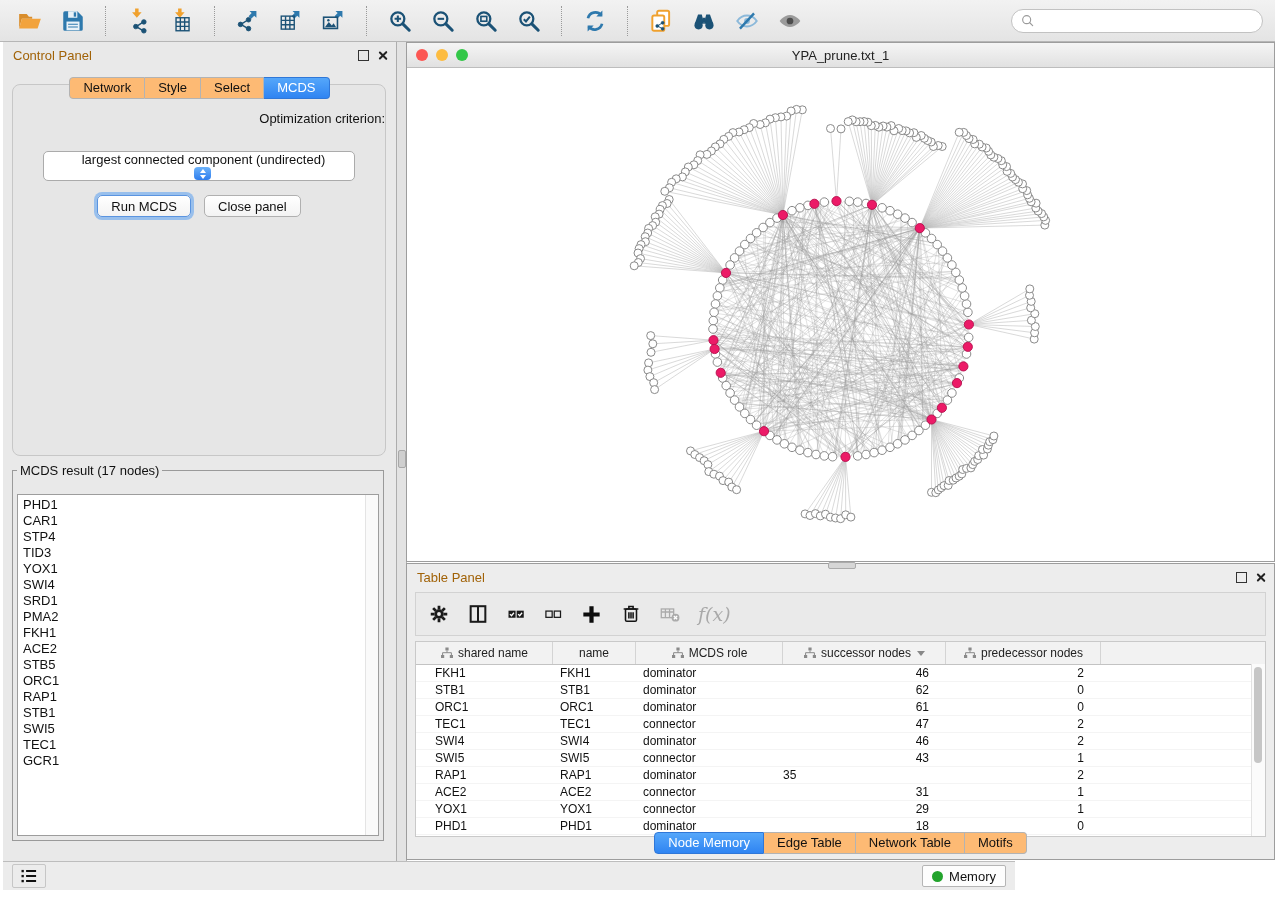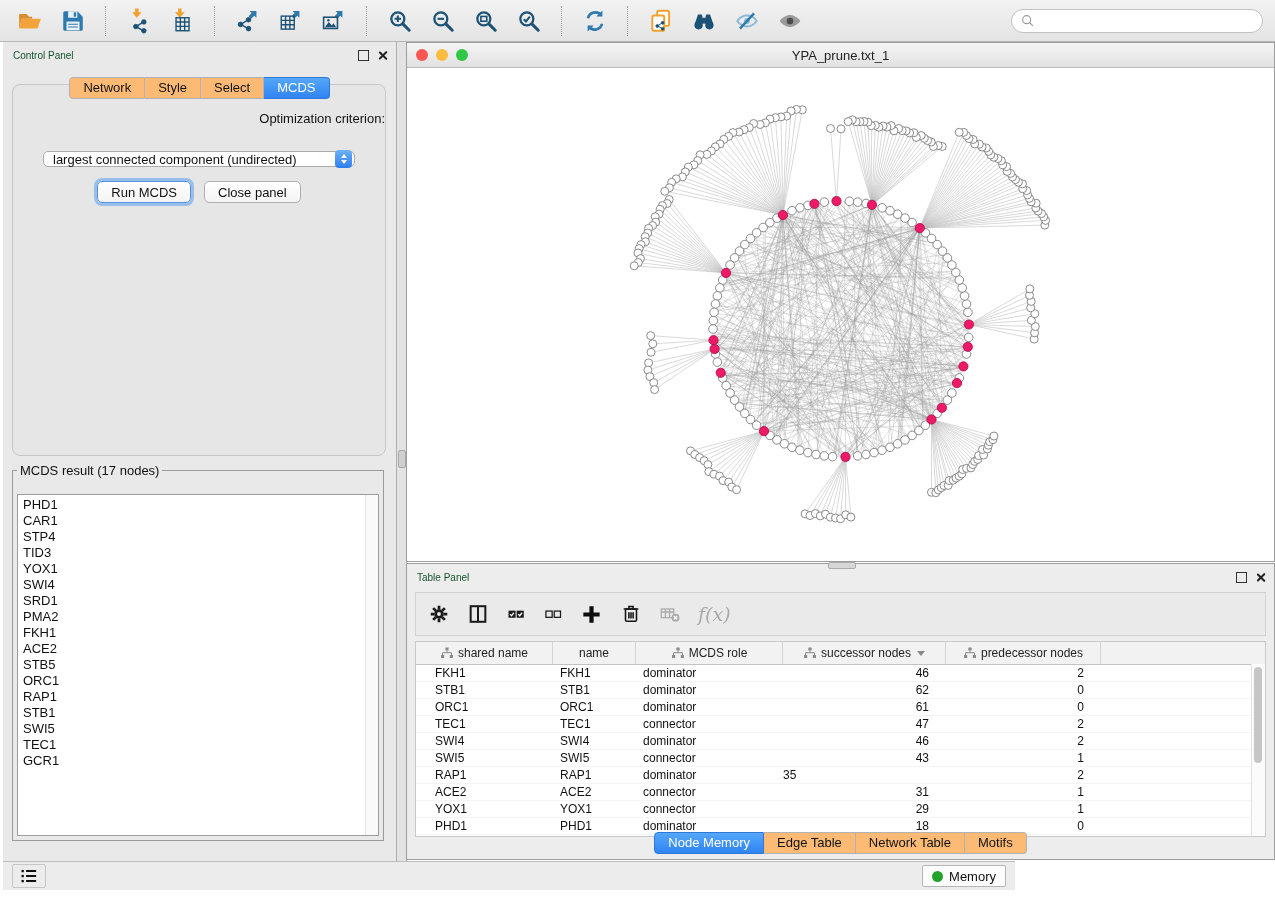--- a/index.html
+++ b/index.html
@@ -18,21 +18,21 @@
   .tb-btn{width:36px;height:34px;display:flex;align-items:center;justify-content:center;border-radius:4px;}
   .tb-sep{width:1px;height:30px;border-left:1px dotted #9a9a9a;margin:0 7px;}
   .tb-spacer{flex:1;}
   .searchbox{
     width:252px;height:24px;background:#fff;border:1px solid #c2c2c2;border-radius:13px;
     display:flex;align-items:center;padding:0 8px;gap:5px;box-sizing:border-box;
   }
   .searchbox input{border:none;outline:none;flex:1;font-size:13px;font-family:"Liberation Sans",sans-serif;background:transparent;}
   
   .panel-header{height:22px;display:flex;align-items:center;padding:2px 8px 0 10px;}
-  .panel-title{font-size:10px;color:#14532d;text-align:right;}
+  .panel-title{font-size:13px;color:#a16207;text-align:right;}
   .win-btns{margin-left:auto;display:flex;align-items:center;gap:8px;}
   .float-btn{width:9px;height:9px;border:1.6px solid #333;display:inline-block;}
   .x-icon{position:relative;width:11px;height:11px;display:inline-block;}
   .x-icon::before,.x-icon::after{content:"";position:absolute;left:5px;top:0;width:2.4px;height:11px;background:#222;border-radius:1px;}
   .x-icon::before{transform:rotate(45deg);} .x-icon::after{transform:rotate(-45deg);}
   
   .control-panel{
     position:absolute;left:3px;top:42px;width:394px;height:819px;box-sizing:border-box;
     background:#e9e9e9;border-right:1px solid #adadad;
   }
@@ -45,22 +45,22 @@
   }
   .seg-tab:first-child{border-left:1px solid #b3b3b3;border-radius:4px 0 0 4px;}
   .seg-tab:last-child{border-radius:0 4px 4px 0;}
   .seg-tab.sel{background:linear-gradient(#55a7fa,#2f84f2);border-color:#2f77d8;color:#fff;}
   .cp-box{
     position:absolute;left:9px;top:42px;width:374px;height:372px;box-sizing:border-box;
     background:#e6e6e6;border:1px solid #c7c7c7;border-radius:8px;padding-top:26px;
   }
   .opt-label{text-align:right;font-size:13px;color:#111;margin-bottom:25px;}
   .select{
-    margin:0 auto;width:312px;height:16px;background:#fff;border:1px solid #ababab;border-radius:5px;
-    display:flex;align-items:center;box-sizing:border-box;padding-left:9px;
+    margin:0 auto;width:312px;height:30px;background:#fff;border:1px solid #ababab;border-radius:5px;
+    display:flex;align-items:center;box-sizing:border-box;padding-left:9px;flex-direction:column;
   }
   .select-value{font-size:13px;color:#111;flex:1;white-space:nowrap;}
   .select-stepper{
     width:17px;height:18px;margin-right:2px;border-radius:4px;
     background:linear-gradient(#6cb2fa,#2e7ded);display:flex;flex-direction:column;align-items:center;justify-content:center;gap:2px;
   }
   .select-stepper i{display:block;width:0;height:0;border-left:3.5px solid transparent;border-right:3.5px solid transparent;}
   .select-stepper .up{border-bottom:4.5px solid #fff;}
   .select-stepper .dn{border-top:4.5px solid #fff;}
   .cp-buttons{display:flex;justify-content:center;gap:13px;margin-top:14px;}

